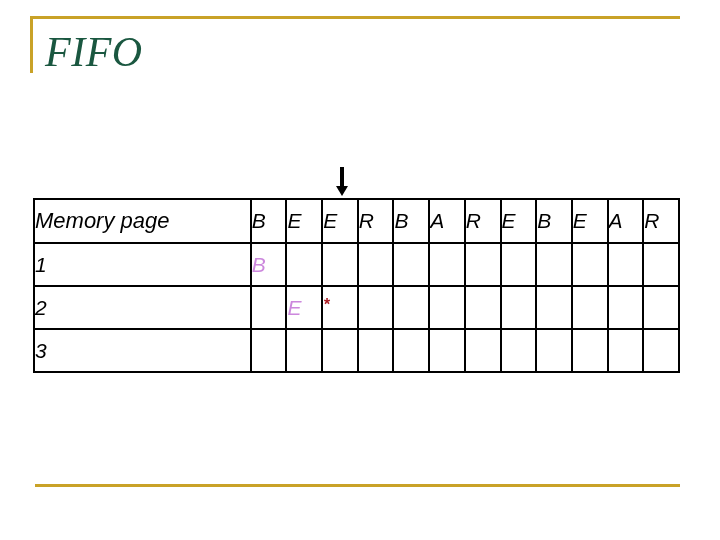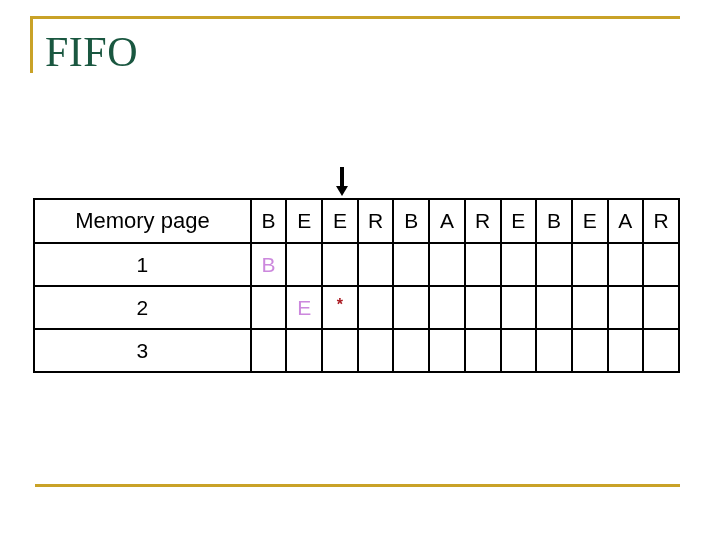--- a/index.html
+++ b/index.html
@@ -7,20 +7,21 @@
     padding: 0;
     background: #ffffff;
   }
   #slide {
     position: relative;
     width: 680px;
     height: 540px;
     background: #ffffff;
     overflow: hidden;
     font-family: "Liberation Sans", sans-serif;
+    font-style: italic;
   }
 
   
   #title-rule-top {
     position: absolute;
     left: 30px;
     top: 16px;
     width: 655px;
     height: 3px;
     background: var(--gold, #c9a227);
@@ -72,21 +73,20 @@
     left: 33px;
     top: 198px;
     border-collapse: collapse;
     table-layout: fixed;
     background: #ffffff;
   }
   #memory-table td {
     border: 2px solid #000000;
     padding: 0;
     margin: 0;
-    text-align: center;
     vertical-align: middle;
     font-family: "Liberation Sans", sans-serif;
     font-size: 21px;
     color: #000000;
     height: 43px;
     box-sizing: border-box;
   }
   #memory-table td.label-col {
     width: 219px;
   }

